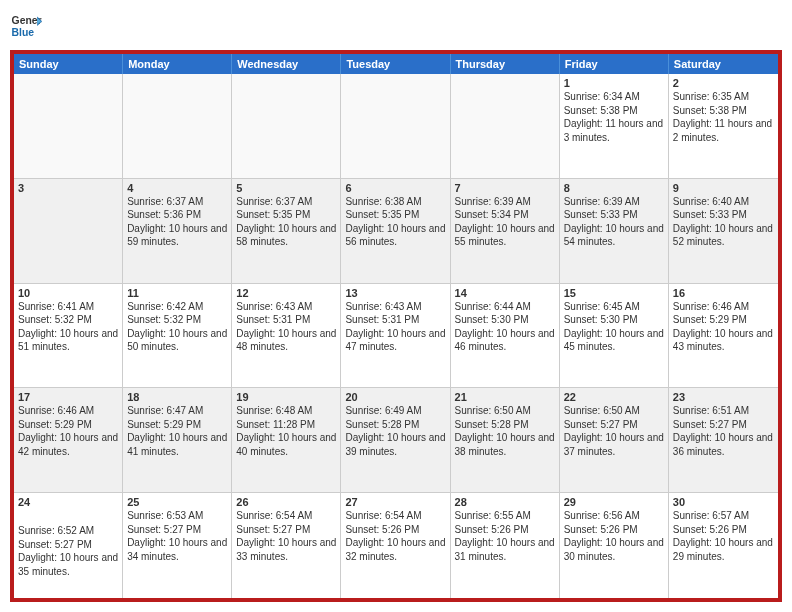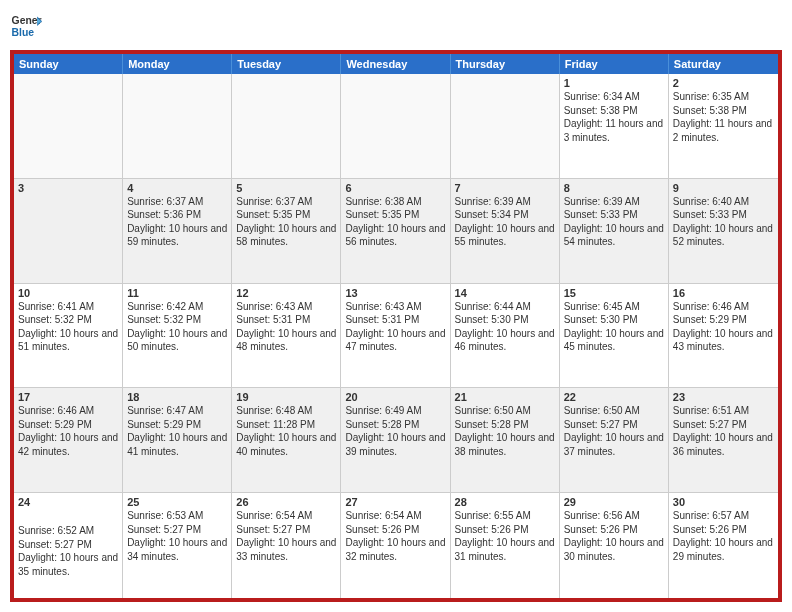--- a/index.html
+++ b/index.html
@@ -115,22 +115,22 @@
     <div class="title-block">
       <div class="month-title"></div>
       <div class="location"></div>
     </div>
   </div>
 
   <div class="calendar">
     <div class="cal-header">
     <div class="cal-header-cell">Sunday</div>
         <div class="cal-header-cell">Monday</div>
+        <div class="cal-header-cell">Wednesday</div>
         <div class="cal-header-cell">Tuesday</div>
-        <div class="cal-header-cell">Wednesday</div>
         <div class="cal-header-cell">Thursday</div>
         <div class="cal-header-cell">Friday</div>
         <div class="cal-header-cell">Saturday</div>
       </div>
     <div class="cal-body">
     <div class="cal-week">
           <div class="cal-cell empty"></div>
           <div class="cal-cell empty"></div>
           <div class="cal-cell empty"></div>
           <div class="cal-cell empty"></div>

